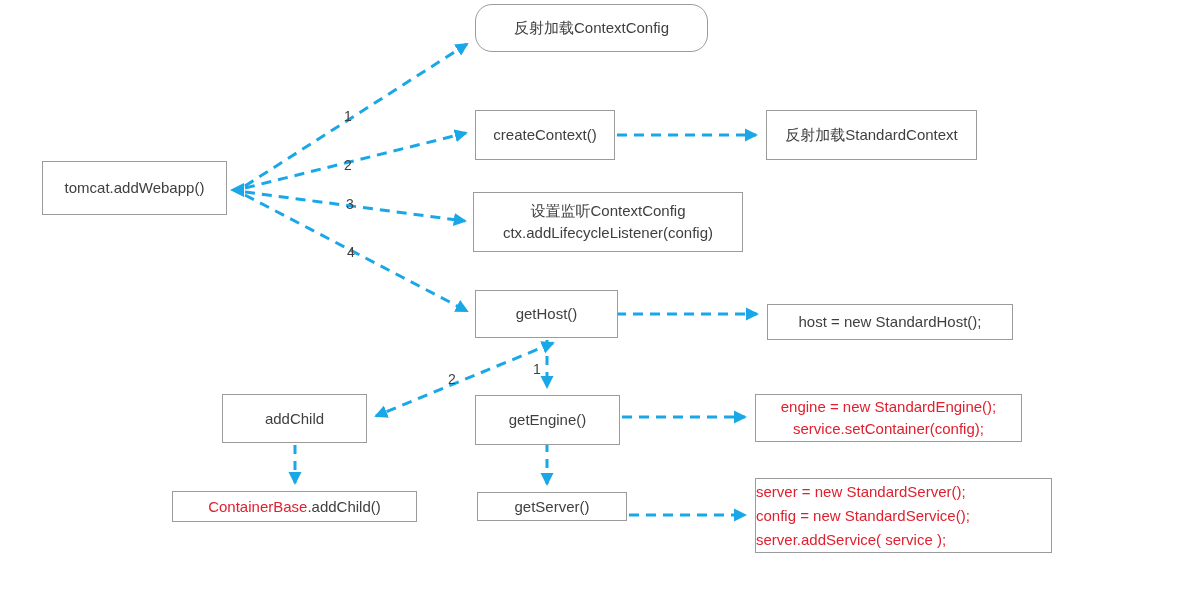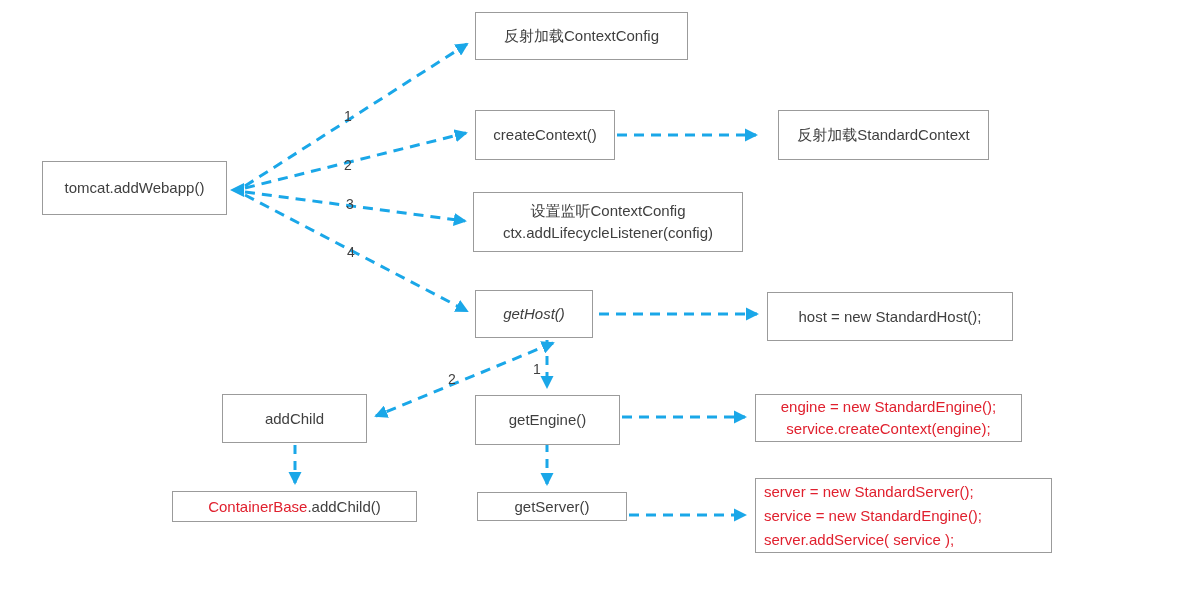--- a/index.html
+++ b/index.html
@@ -19,36 +19,36 @@
     background:#ffffff;
     display:flex;
     flex-direction:column;
     align-items:center;
     justify-content:center;
     font-size:15px;
     line-height:22px;
     text-align:center;
     white-space:nowrap;
   }
-  .node.left-align{align-items:flex-start;text-align:center;padding-left:8px;line-height:24px;}
+  .node.left-align{align-items:flex-start;text-align:center;padding-left:0;line-height:24px;}
   .red{color:#e0202e;}
   .edge-label{
     position:absolute;
     font-size:14px;
     color:#3f3f3f;
     transform:translate(-50%,-50%);
   }
   
   #n-tomcat            {left:42px;  top:161px; width:185px; height:54px;}
-  #n-reflect-ctxconfig {left:475px; top:12px;  width:213px; height:48px;}
+  #n-reflect-ctxconfig {left:475px; top:4px;  width:233px; height:48px;border-radius:17px;}
   #n-create-context    {left:475px; top:110px; width:140px; height:50px;}
-  #n-reflect-stdctx    {left:766px; top:110px; width:211px; height:50px;margin-left:12px;}
+  #n-reflect-stdctx    {left:766px; top:110px; width:211px; height:50px;}
   #n-set-listener      {left:473px; top:192px; width:270px; height:60px;}
-  #n-get-host          {left:475px; top:290px; width:118px; height:48px;font-style:italic;}
-  #n-host-assign       {left:767px; top:292px; width:246px; height:49px;}
+  #n-get-host          {left:475px; top:290px; width:143px; height:48px;}
+  #n-host-assign       {left:767px; top:304px; width:246px; height:36px;}
   #n-add-child         {left:222px; top:394px; width:145px; height:49px;}
   #n-get-engine        {left:475px; top:395px; width:145px; height:50px;}
   #n-engine-assign     {left:755px; top:394px; width:267px; height:48px;}
   #n-container-base    {left:172px; top:491px; width:245px; height:31px;}
   #n-get-server        {left:477px; top:492px; width:150px; height:29px;}
   #n-server-assign     {left:755px; top:478px; width:297px; height:75px;}
   #lbl-fan-1 {left:348px; top:116px;}
   #lbl-fan-2 {left:348px; top:165px;}
   #lbl-fan-3 {left:350px; top:204px;}
   #lbl-fan-4 {left:351px; top:252px;}
@@ -118,34 +118,34 @@
   <div class="node" id="n-add-child">
     <span>addChild</span>
   </div>
 
   <div class="node" id="n-get-engine">
     <span>getEngine()</span>
   </div>
 
   <div class="node red" id="n-engine-assign">
     <span>engine = new StandardEngine();</span>
-    <span>service.createContext(engine);</span>
+    <span>service.setContainer(config);</span>
   </div>
 
   <div class="node" id="n-container-base">
     <span><span class="red">ContainerBase</span><span>.addChild()</span></span>
   </div>
 
   <div class="node" id="n-get-server">
     <span>getServer()</span>
   </div>
 
   <div class="node red left-align" id="n-server-assign">
     <span>server = new StandardServer();</span>
-    <span>service = new StandardEngine();</span>
+    <span>config = new StandardService();</span>
     <span>server.addService( service );</span>
   </div>
 
   <div class="edge-label" id="lbl-fan-1">1</div>
   <div class="edge-label" id="lbl-fan-2">2</div>
   <div class="edge-label" id="lbl-fan-3">3</div>
   <div class="edge-label" id="lbl-fan-4">4</div>
   <div class="edge-label" id="lbl-host-engine">1</div>
   <div class="edge-label" id="lbl-host-addchild">2</div>
 

